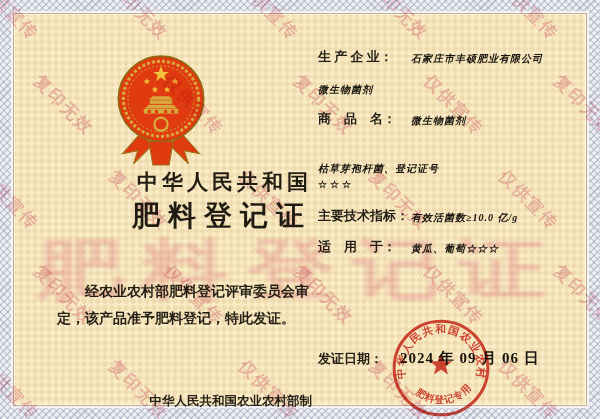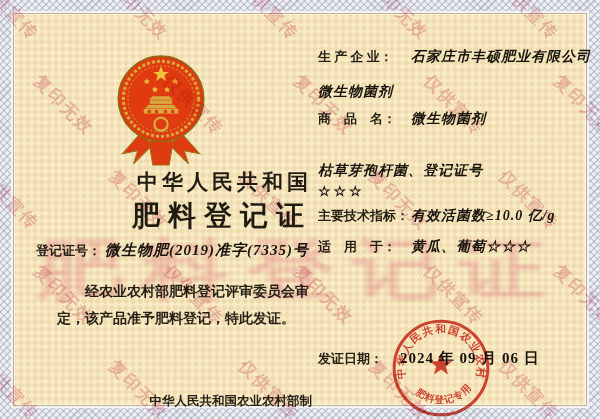--- a/index.html
+++ b/index.html
@@ -36,21 +36,21 @@
   .script{
     font-size:15px;font-weight:bold;font-style:italic;letter-spacing:1px;color:#17130c;
   }
   .para{
     left:33px;top:278px;width:278px;font-size:14px;font-weight:700;
     line-height:1.95;text-indent:2em;color:#241f15;text-align:left;margin-left:24px;
   }
   .footer-line{top:393px;font-size:12.5px;font-weight:bold;color:#241f15;}
   .f-row{position:absolute;left:318px;display:flex;align-items:flex-end;white-space:nowrap;}
   .f-label{display:inline-block;min-width:93px;font-size:13px;font-weight:bold;color:#241f15;white-space:pre;}
-  .f-value{font-size:14px;font-weight:bold;font-style:italic;letter-spacing:1px;color:#17130c;}
+  .f-value{font-size:10px;font-weight:bold;font-style:italic;letter-spacing:1px;color:#17130c;}
   .f-value .line2{display:block;font-style:normal;letter-spacing:3px;margin-top:3px;}
   .d-value{font-size:15px;font-weight:bold;letter-spacing:1px;color:#17130c;font-style:normal;}
   
   .wm-big{
     left:0;top:225px;width:600px;text-align:center;
     font-size:66px;font-weight:bold;letter-spacing:14px;
     color:#f3b3cc;opacity:.55;filter:blur(1.6px);
     transform:scaleX(1.32);transform-origin:50% 50%;
     mix-blend-mode:multiply;pointer-events:none;z-index:4;white-space:nowrap;
   }
@@ -97,24 +97,20 @@
     <rect x="55" y="59" width="3" height="3" fill="#e03a10"></rect>
       <rect x="62" y="59" width="3" height="3" fill="#e03a10"></rect>
 
     <circle cx="52" cy="73" r="6.5" fill="none" stroke="#d8a93c" stroke-width="2.2"></circle>
     <path d="M45,76 Q52,82 59,76" fill="none" stroke="#d8a93c" stroke-width="1.6"></path>
   </svg>
 
   <div class="abs left-center title1 ink">中华人民共和国</div>
   <div class="abs left-center title2 ink">肥料登记证</div>
 
-  <div class="abs reg-line">
-    <span class="lbl">登记证号：</span>
-    <span class="script">微生物肥(2019)准字(7335)号</span>
-  </div>
 
   <div class="abs para">经农业农村部肥料登记评审委员会审定，该产品准予肥料登记，特此发证。</div>
 
   <div class="abs left-center footer-line">中华人民共和国农业农村部制</div>
 
   <div class="f-row" style="top:48px">
     <span class="f-label">生 产 企 业：</span>
     <span class="f-value">石家庄市丰硕肥业有限公司</span>
   </div>
   <div class="f-row" style="top:83px">

